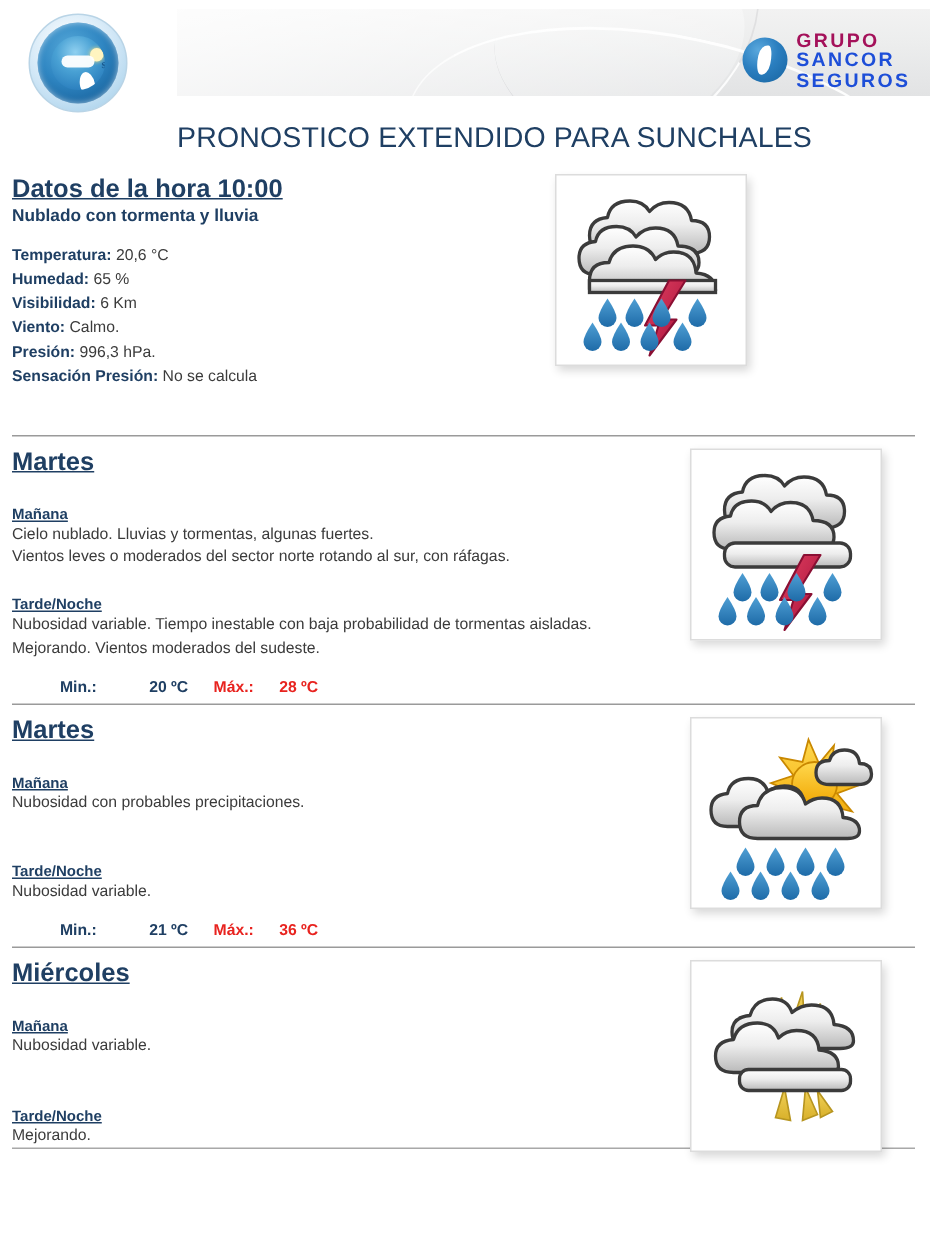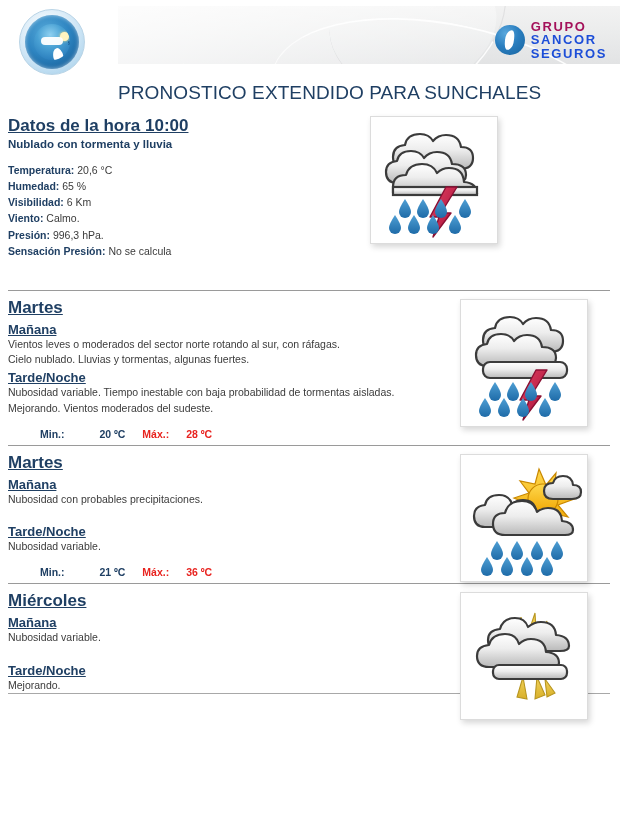--- a/index.html
+++ b/index.html
@@ -257,25 +257,25 @@
   }
   .day-name {
     font-size: 17px;
     font-weight: bold;
     color: #1f3f63;
     text-decoration: underline;
     margin-bottom: 1px;
     display: inline-block;
   }
   .period {
-    font-size: 13px;
+    font-size: 10px;
     font-weight: bold;
     color: #1f3f63;
     text-decoration: underline;
-    margin-top: 3px;
+    margin-top: 19px;
   }
   .period-text {
     font-size: 10.5px;
     color: #3b3b3b;
     line-height: 1.45;
   }
   .temps {
     margin-top: 12px;
     margin-bottom: 5px;
     font-size: 10.5px;
@@ -407,22 +407,22 @@
         </g>
       </svg>
     </div>
   </div>
 
   <div class="hr"></div>
 
   <div class="day-block icon-slot">
     <div class="day-name">Martes</div>
     <div class="period">Mañana</div>
+    <div class="period-text">Cielo  nublado. Lluvias y tormentas, algunas fuertes.</div>
     <div class="period-text">Vientos leves o moderados del sector norte rotando al sur, con ráfagas.</div>
-    <div class="period-text">Cielo  nublado. Lluvias y tormentas, algunas fuertes.</div>
     <div class="period">Tarde/Noche</div>
     <div class="period-text">Nubosidad variable. Tiempo inestable con baja probabilidad de tormentas aisladas.</div>
     <div class="period-text"> Mejorando. Vientos moderados del sudeste.</div>
     <div class="temps">
       <span class="t-min">Min.:</span>
       <span class="t-min">20 ºC</span>
       <span class="t-max">Máx.:</span>
       <span class="t-max">28 ºC</span>
     </div>
 

